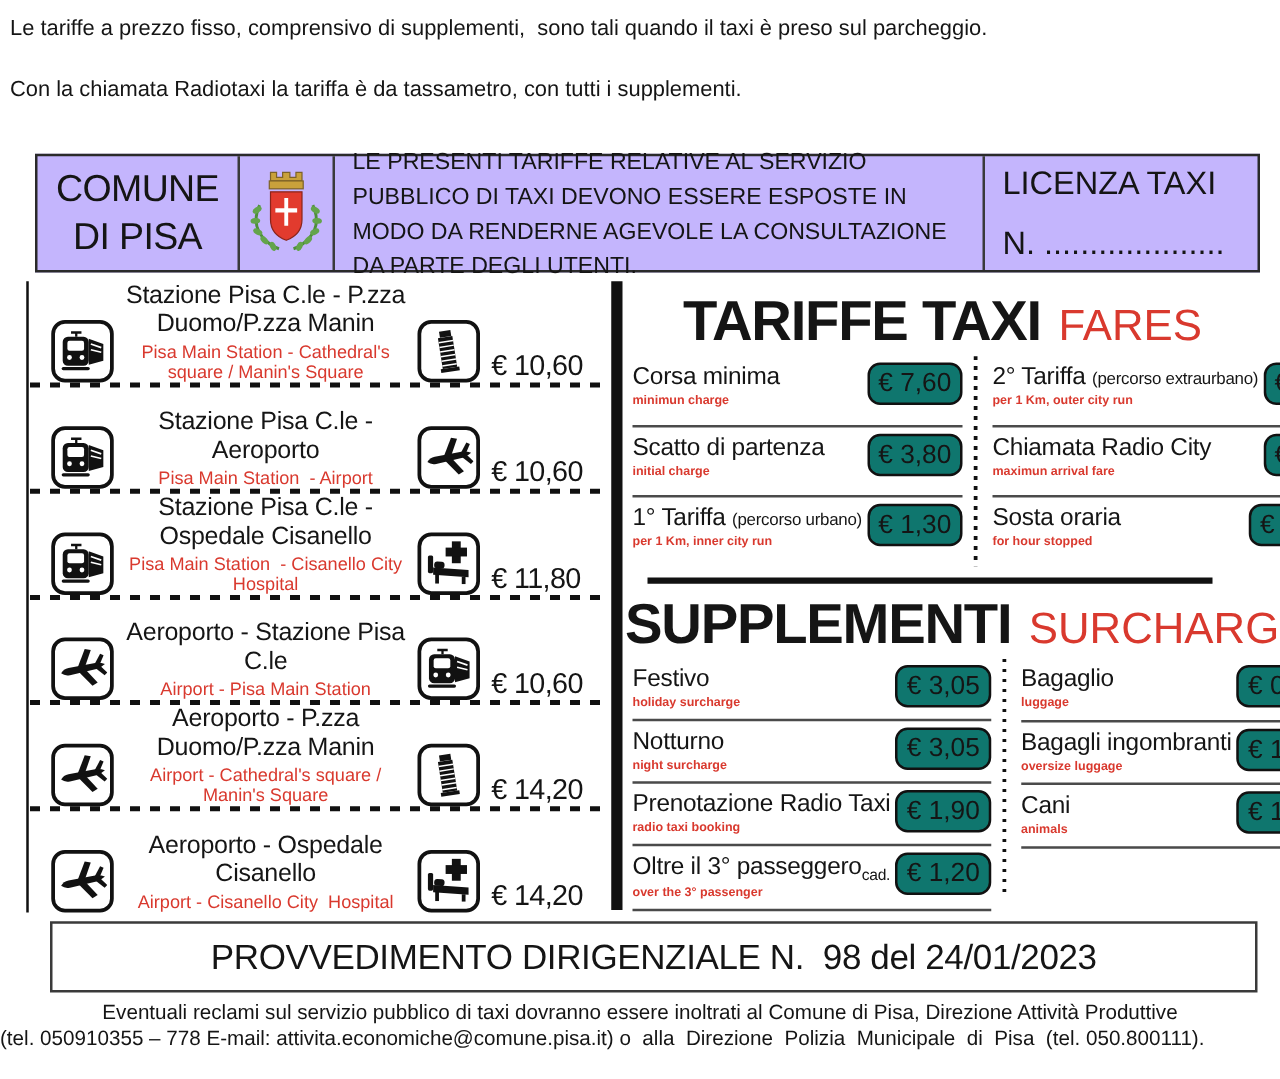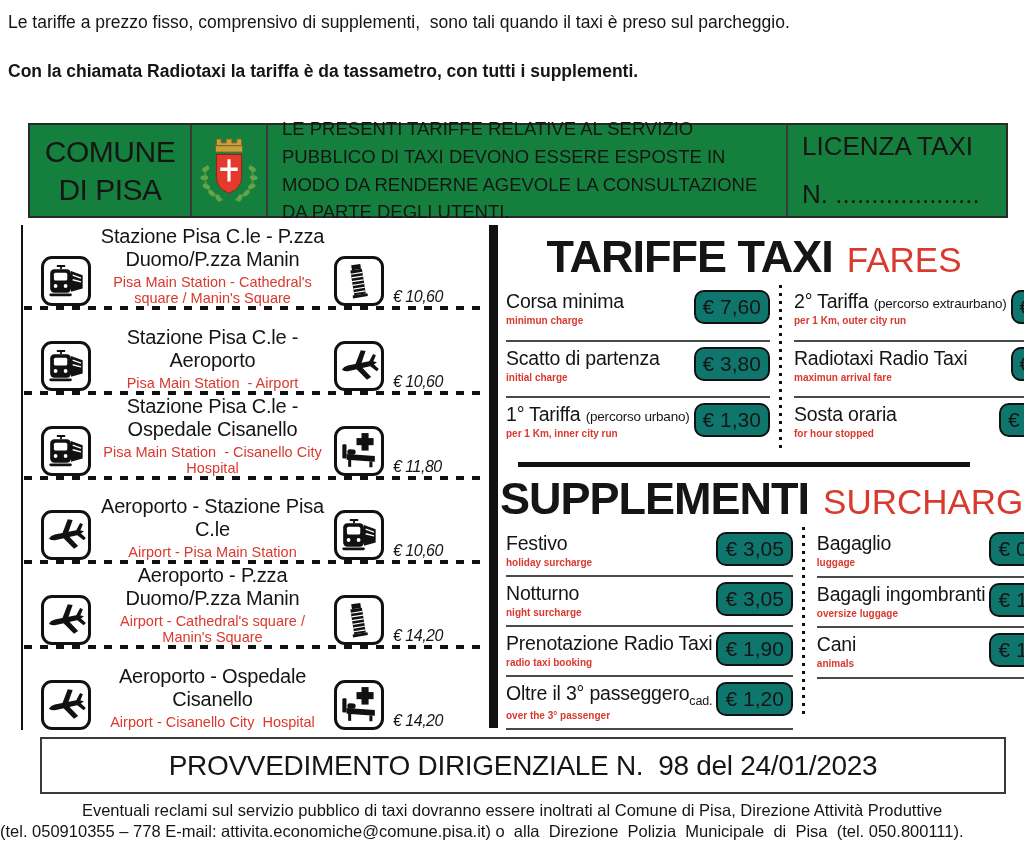--- a/index.html
+++ b/index.html
@@ -4,24 +4,24 @@
 <style>
   :root{ --red:#d9392e; --ink:#151515; }
   html,body{margin:0;padding:0;background:#fff;}
   body{
     width:1024px;height:863px;position:relative;overflow:hidden;
     font-family:"Liberation Sans", sans-serif;color:var(--ink);
   }
   .pre{white-space:pre-wrap;}
   
   .intro1{position:absolute;left:8px;top:12px;font-size:17.5px;}
-  .intro2{position:absolute;left:8px;top:61px;font-size:17.5px;font-weight:bold;}
+  .intro2{position:absolute;left:8px;top:61px;font-size:17.5px;}
   
   .hdr{position:absolute;left:28px;top:123px;width:980px;height:95px;
-       border:2.5px solid #2a2a2a;box-sizing:border-box;display:flex;background:#15803d;}
+       border:2.5px solid #2a2a2a;box-sizing:border-box;display:flex;background:#c4b5fd;}
   .hdr-cell{box-sizing:border-box;border-right:2px solid #3a3a3a;}
   .cell-comune{width:162px;display:flex;flex-direction:column;justify-content:center;
        align-items:center;font-size:30px;line-height:1.25;letter-spacing:-0.5px;}
   .cell-stemma{width:76px;display:flex;align-items:center;justify-content:center;}
   .cell-notice{flex:1;display:flex;align-items:center;padding:4px 12px 4px 14px;
        font-size:18.5px;line-height:1.5;}
   .cell-licenza{width:218px;border-right:none;padding:6px 0 6px 14px;display:flex;
        flex-direction:column;justify-content:space-between;font-size:26px;border-radius:25px;}
   
   .main{position:absolute;left:21px;top:225px;width:987px;height:505px;}
@@ -33,21 +33,21 @@
   
   .route-row{flex:1;display:flex;align-items:flex-end;padding:0 2px 0 18px;}
   .dash-sep{height:4px;flex:none;margin:0 1px;
        background:repeating-linear-gradient(90deg,#111 0 8px,transparent 8px 16px);}
   .icon-box{width:50px;height:50px;border:3px solid #111;border-radius:11px;flex:none;
        display:flex;align-items:center;justify-content:center;background:#fff;box-sizing:border-box;}
   .icon-box svg{width:40px;height:40px;}
   .route-text{flex:1;text-align:center;padding:0 3px;}
   .route-title{font-size:20px;letter-spacing:-0.2px;}
   .route-sub{font-size:14.5px;color:var(--red);margin-top:3px;}
-  .route-price{width:94px;flex:none;font-size:16px;text-align:left;padding-left:9px;letter-spacing:-0.5px;font-style:italic;}
+  .route-price{width:94px;flex:none;font-size:23px;text-align:left;padding-left:9px;letter-spacing:-0.5px;}
   
   .sec-title{text-align:center;margin:6px 0 2px 0;white-space:nowrap;}
   .sec-title .it{font-weight:bold;font-size:45px;letter-spacing:-1px;}
   .sec-title .en{color:var(--red);font-size:35px;margin-left:14px;}
   
   .grid{display:flex;align-items:stretch;padding:0 0 0 6px;}
   .gcol{flex:1;display:flex;flex-direction:column;}
   .gcol-l{padding-right:9px;}
   .gcol-r{padding-left:12px;padding-right:2px;}
   .vdots{width:3px;flex:none;
@@ -321,21 +321,21 @@
       <div class="gcol gcol-r">
         <div class="fare-row">
           <div class="fare-txt">
             <div class="fare-label"><span>2° Tariffa</span> <span class="fare-note">(percorso extraurbano)</span></div>
             <div class="fare-sub">per 1 Km, outer city run</div>
           </div>
           <div class="price-box">€ 2,30</div>
         </div>
         <div class="fare-row">
           <div class="fare-txt">
-            <div class="fare-label"><span>Radiotaxi Radio Taxi</span> <span class="fare-note"></span></div>
+            <div class="fare-label"><span>Chiamata Radio City</span> <span class="fare-note"></span></div>
             <div class="fare-sub">maximun arrival fare</div>
           </div>
           <div class="price-box">€ 7,60</div>
         </div>
         <div class="fare-row nb">
           <div class="fare-txt">
             <div class="fare-label"><span>Sosta oraria</span> <span class="fare-note"></span></div>
             <div class="fare-sub">for hour stopped</div>
           </div>
           <div class="price-box">€ 28,80</div>

